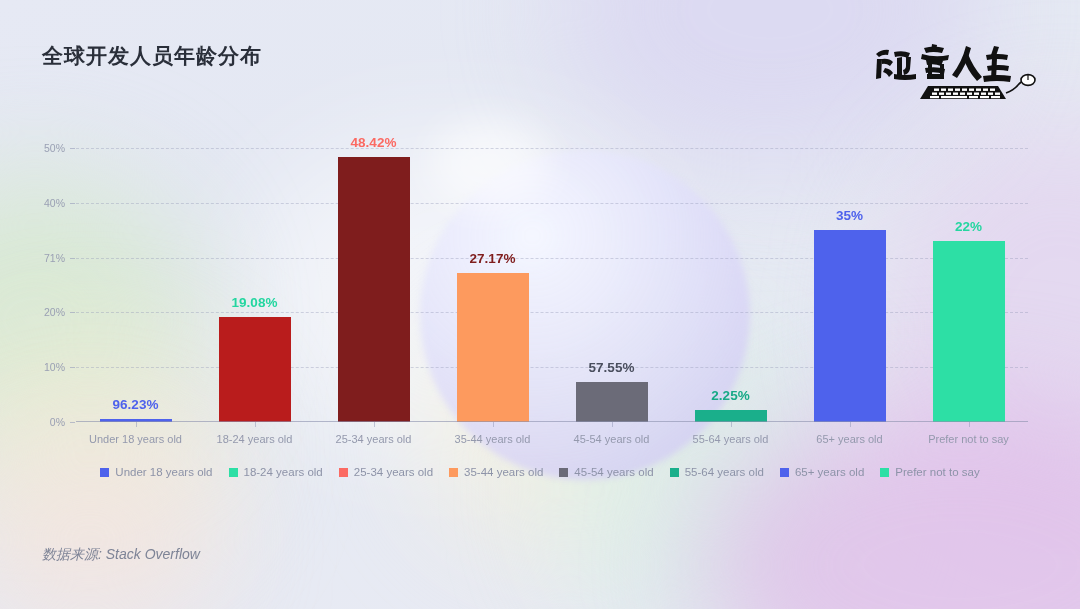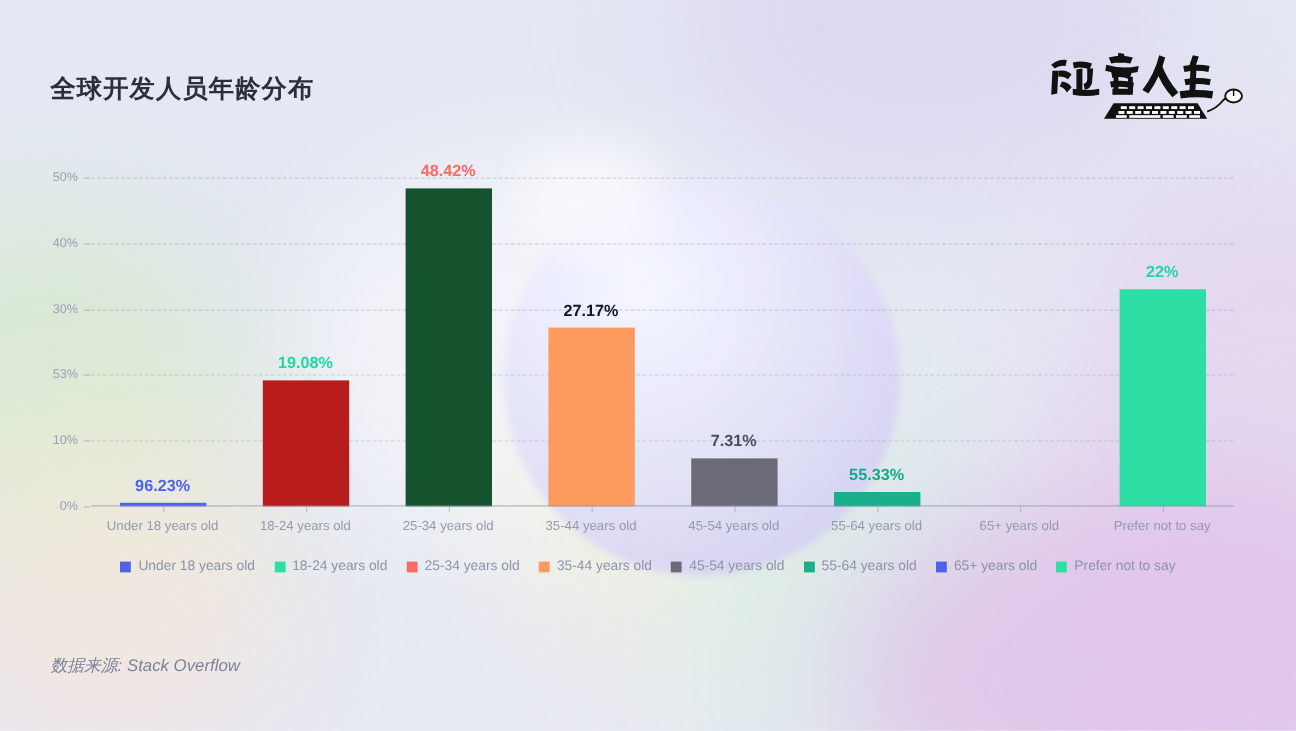--- a/index.html
+++ b/index.html
@@ -108,21 +108,21 @@
     height: 90px;
     border-radius: 50%;
     background: rgba(255, 255, 255, 0.55);
     filter: blur(18px);
   }
 
   
   .title {
     position: absolute;
     left: 42px;
-    top: 60px;
+    top: 42px;
     font-size: 21px;
     font-weight: 600;
     color: #2a2f3a;
     letter-spacing: 1px;
     white-space: nowrap;
   }
 
   .logo {
     position: absolute;
     right: 42px;
@@ -351,70 +351,73 @@
 
     <div>
       <div class="ytick-mark" style="top:0%"></div>
       <div class="ytick-mark" style="top:20%"></div>
       <div class="ytick-mark" style="top:40%"></div>
       <div class="ytick-mark" style="top:60%"></div>
       <div class="ytick-mark" style="top:80%"></div>
       <div class="ytick-mark" style="top:100%"></div>
       <div class="ytick" style="top:0%">50%</div>
       <div class="ytick" style="top:20%">40%</div>
-      <div class="ytick" style="top:40%">30%</div>
-      <div class="ytick" style="top:60%">53%</div>
+      <div class="ytick" style="top:40%">71%</div>
+      <div class="ytick" style="top:60%">20%</div>
       <div class="ytick" style="top:80%">10%</div>
       <div class="ytick" style="top:100%">0%</div>
     </div>
 
     <div class="bars" id="bars-container">
         <div class="bar-slot">
           <div class="bar" style="height: 1.12%; background: rgb(78, 98, 236);">
             <div class="bar-value" style="color: rgb(78, 98, 236);">96.23%</div>
           </div>
           <div class="xtick-mark"></div>
           <div class="xlabel">Under 18 years old</div>
         </div>
         <div class="bar-slot">
           <div class="bar" style="height: 38.16%; background: #b91c1c;">
             <div class="bar-value" style="color: rgb(36, 214, 160);">19.08%</div>
           </div>
           <div class="xtick-mark"></div>
           <div class="xlabel">18-24 years old</div>
         </div>
         <div class="bar-slot">
-          <div class="bar" style="height: 96.84%; background: #14532d;">
+          <div class="bar" style="height: 96.84%; background: #7f1d1d;">
             <div class="bar-value" style="color: rgb(251, 106, 99);">48.42%</div>
           </div>
           <div class="xtick-mark"></div>
           <div class="xlabel">25-34 years old</div>
         </div>
         <div class="bar-slot">
           <div class="bar" style="height: 54.34%; background: rgb(253, 154, 94);">
-            <div class="bar-value" style="color: #0f172a;">27.17%</div>
+            <div class="bar-value" style="color: #7f1d1d;">27.17%</div>
           </div>
           <div class="xtick-mark"></div>
           <div class="xlabel">35-44 years old</div>
         </div>
         <div class="bar-slot">
           <div class="bar" style="height: 14.62%; background: rgb(107, 107, 120);">
-            <div class="bar-value" style="color: rgb(74, 79, 94);">7.31%</div>
+            <div class="bar-value" style="color: rgb(74, 79, 94);">57.55%</div>
           </div>
           <div class="xtick-mark"></div>
           <div class="xlabel">45-54 years old</div>
         </div>
         <div class="bar-slot">
           <div class="bar" style="height: 4.5%; background: rgb(26, 175, 139);">
-            <div class="bar-value" style="color: rgb(24, 169, 135);">55.33%</div>
+            <div class="bar-value" style="color: rgb(24, 169, 135);">2.25%</div>
           </div>
           <div class="xtick-mark"></div>
           <div class="xlabel">55-64 years old</div>
         </div>
         <div class="bar-slot">
+          <div class="bar" style="height: 70%; background: rgb(78, 98, 236);">
+            <div class="bar-value" style="color: rgb(78, 98, 236);">35%</div>
+          </div>
           <div class="xtick-mark"></div>
           <div class="xlabel">65+ years old</div>
         </div>
         <div class="bar-slot">
           <div class="bar" style="height: 66%; background: rgb(45, 223, 165);">
             <div class="bar-value" style="color: rgb(36, 214, 160);">22%</div>
           </div>
           <div class="xtick-mark"></div>
           <div class="xlabel">Prefer not to say</div>
         </div>

